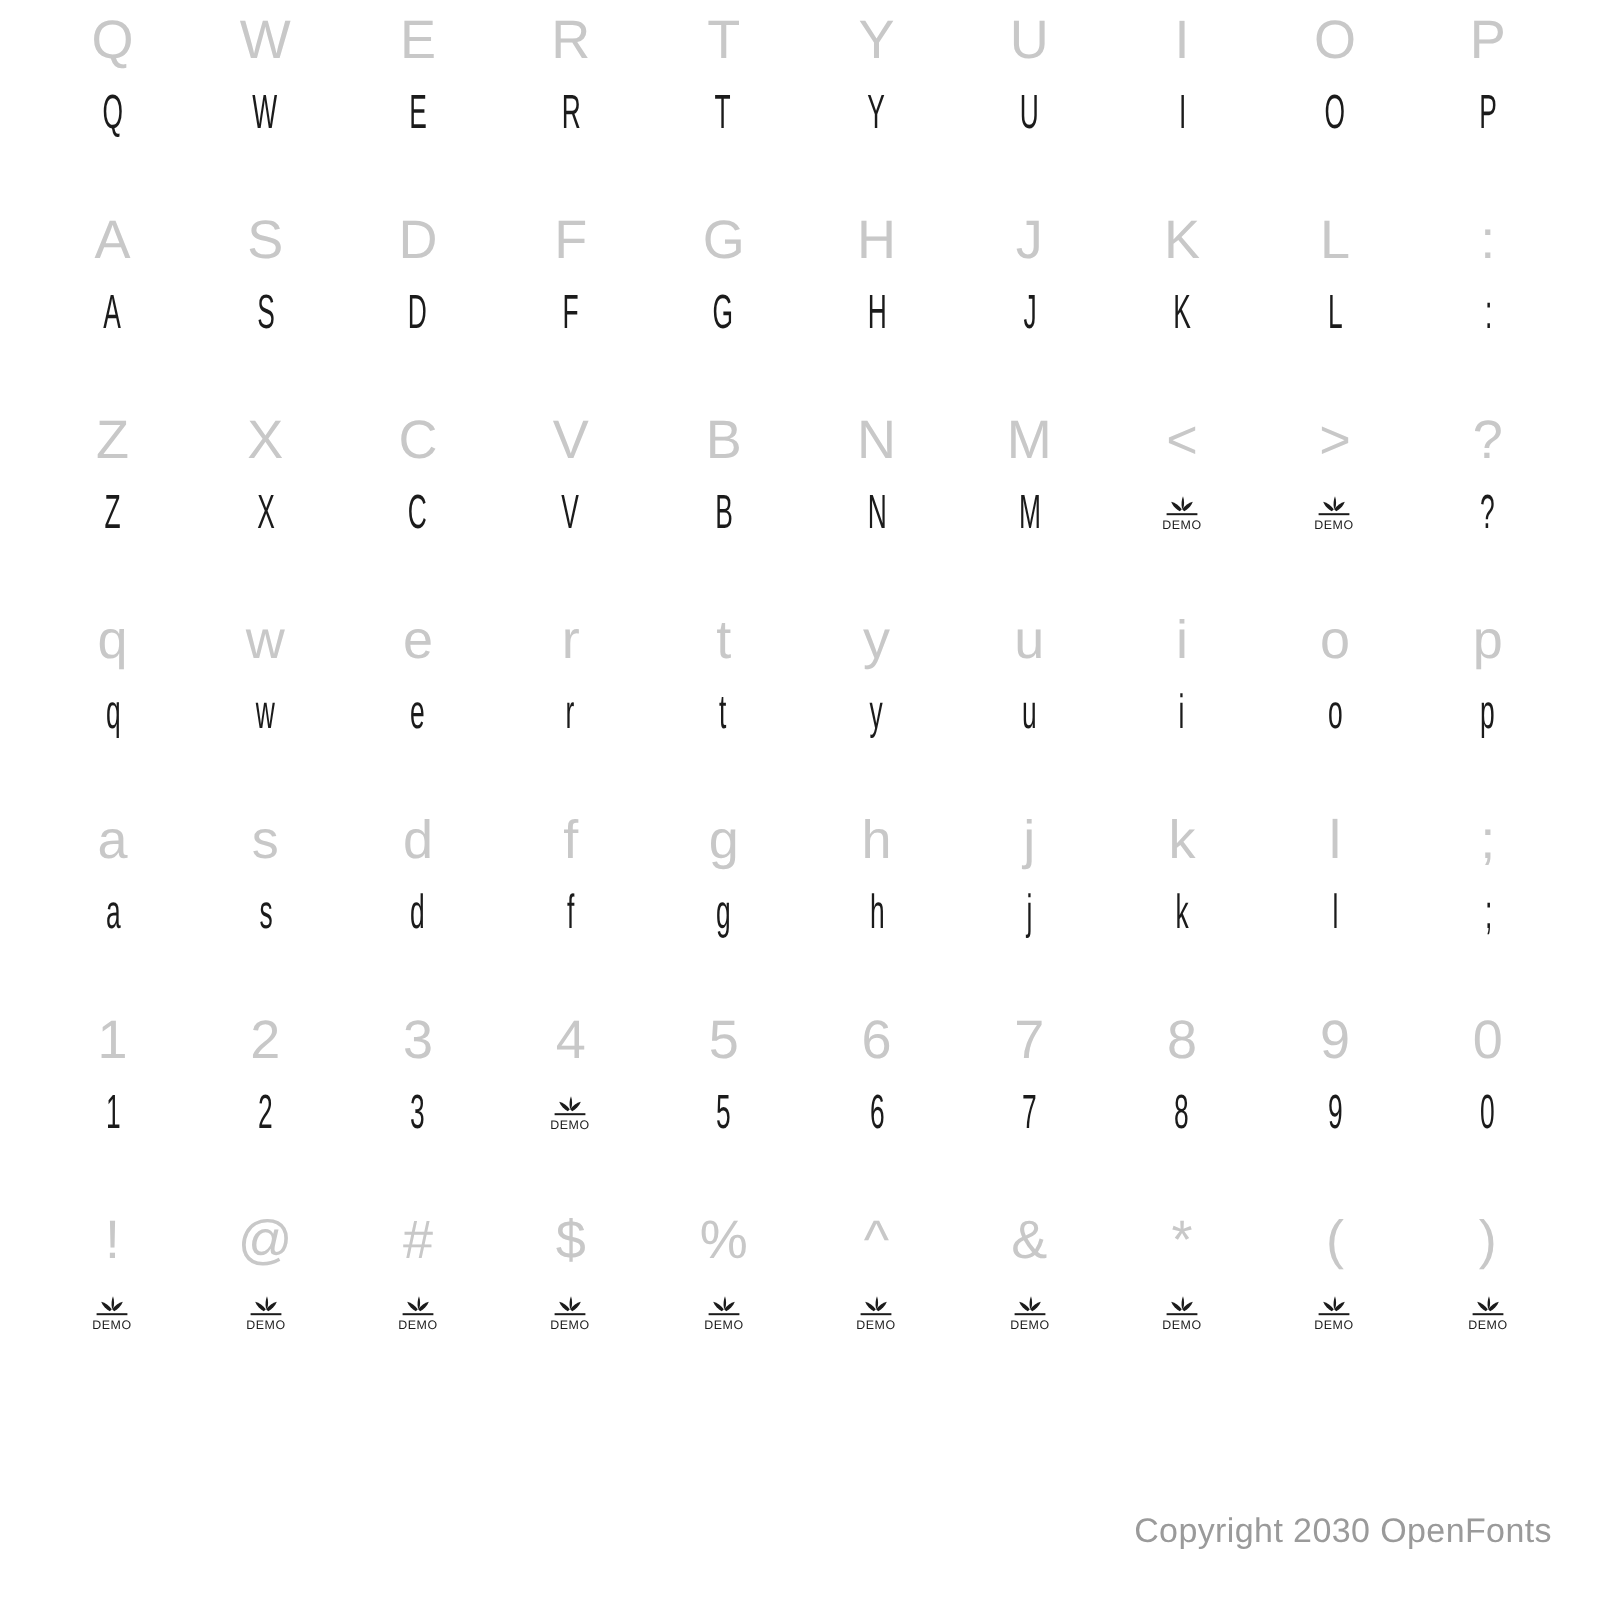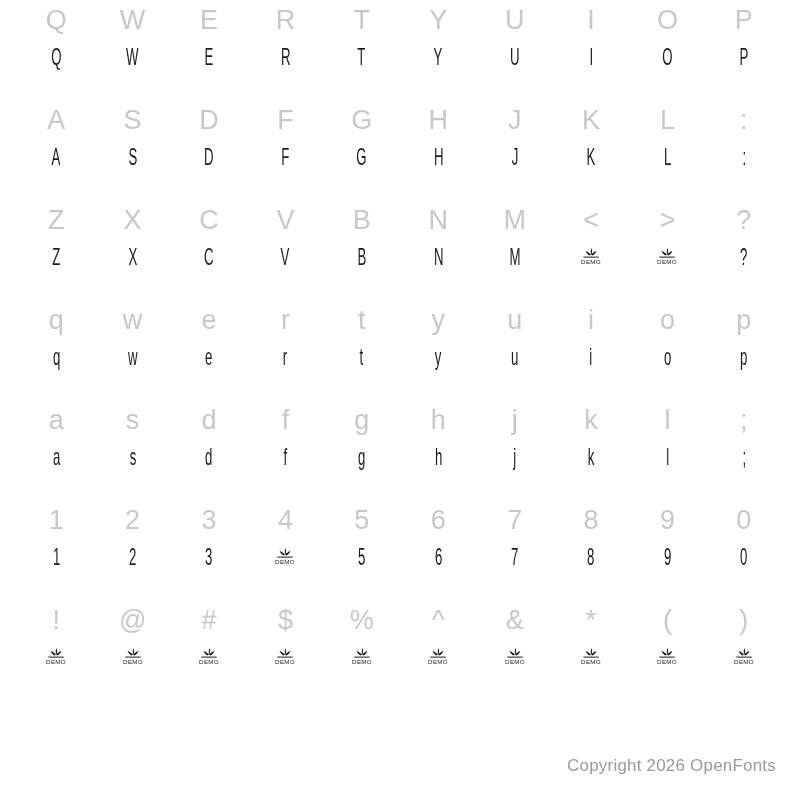--- a/index.html
+++ b/index.html
@@ -545,14 +545,14 @@
                   <path d="M11.0 8.3 C10.6 6.3 10.7 3.9 11.5 2.1 C12.2 4.0 12.2 6.5 11.6 8.4 Z"></path>
                   <rect x="3.3" y="10.6" width="15.4" height="1.0"></rect>
                 </g>
                 <text x="11" y="18.3" font-family="Liberation Sans, sans-serif" font-size="6.2" text-anchor="middle" fill="#1b1b1b" letter-spacing="0.3">DEMO</text>
               </svg>
             </span>
           </div>
         </div>
       </div>
     </div>
-  <div class="footer">Copyright 2026 OpenFonts</div>
+  <div class="footer">Copyright 2030 OpenFonts</div>
 </div>
 
 </body></html>

